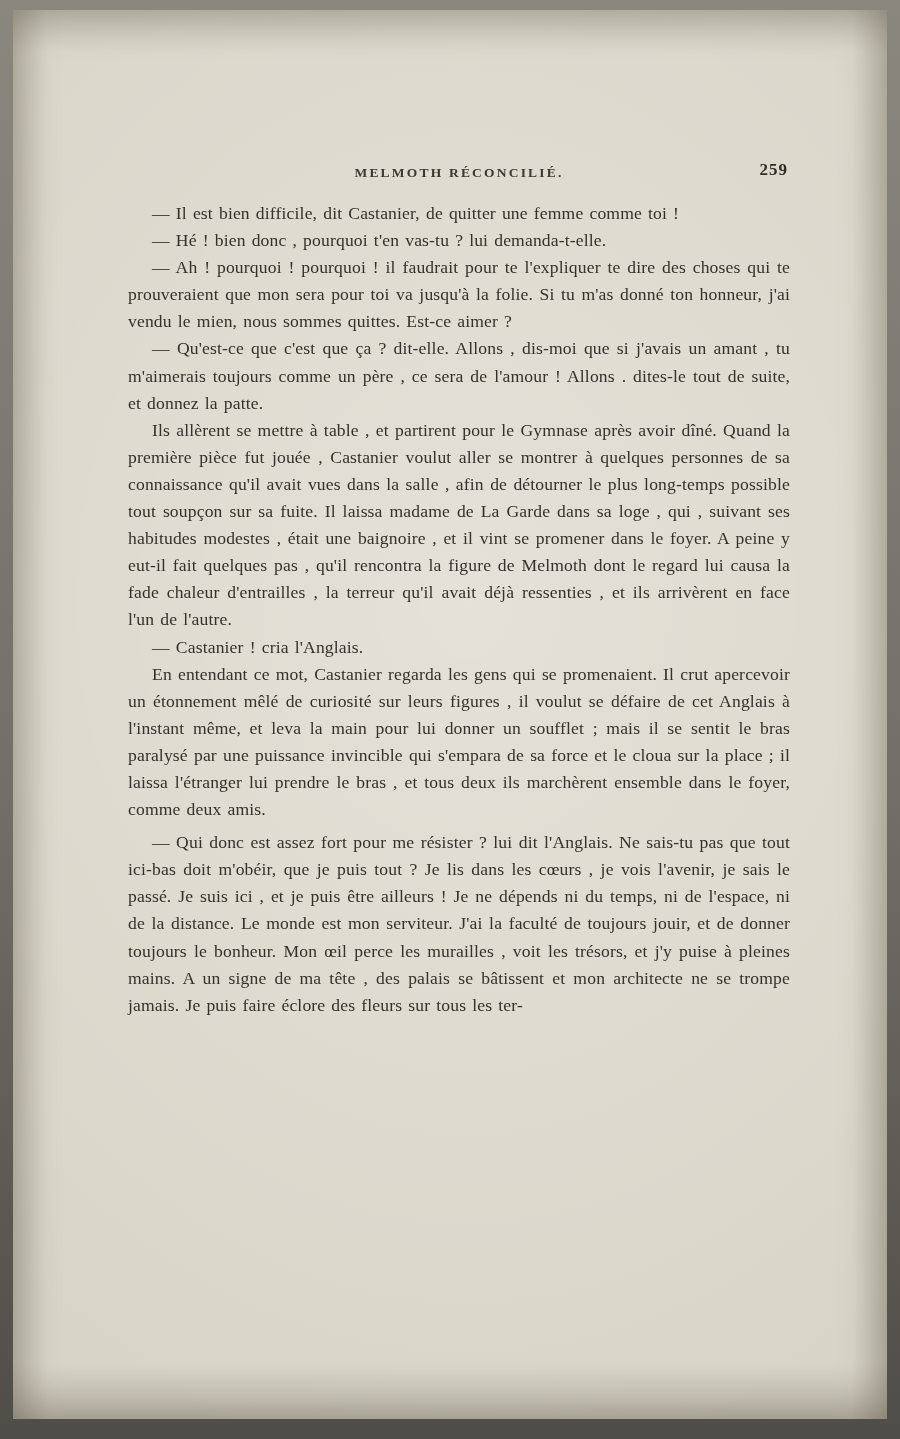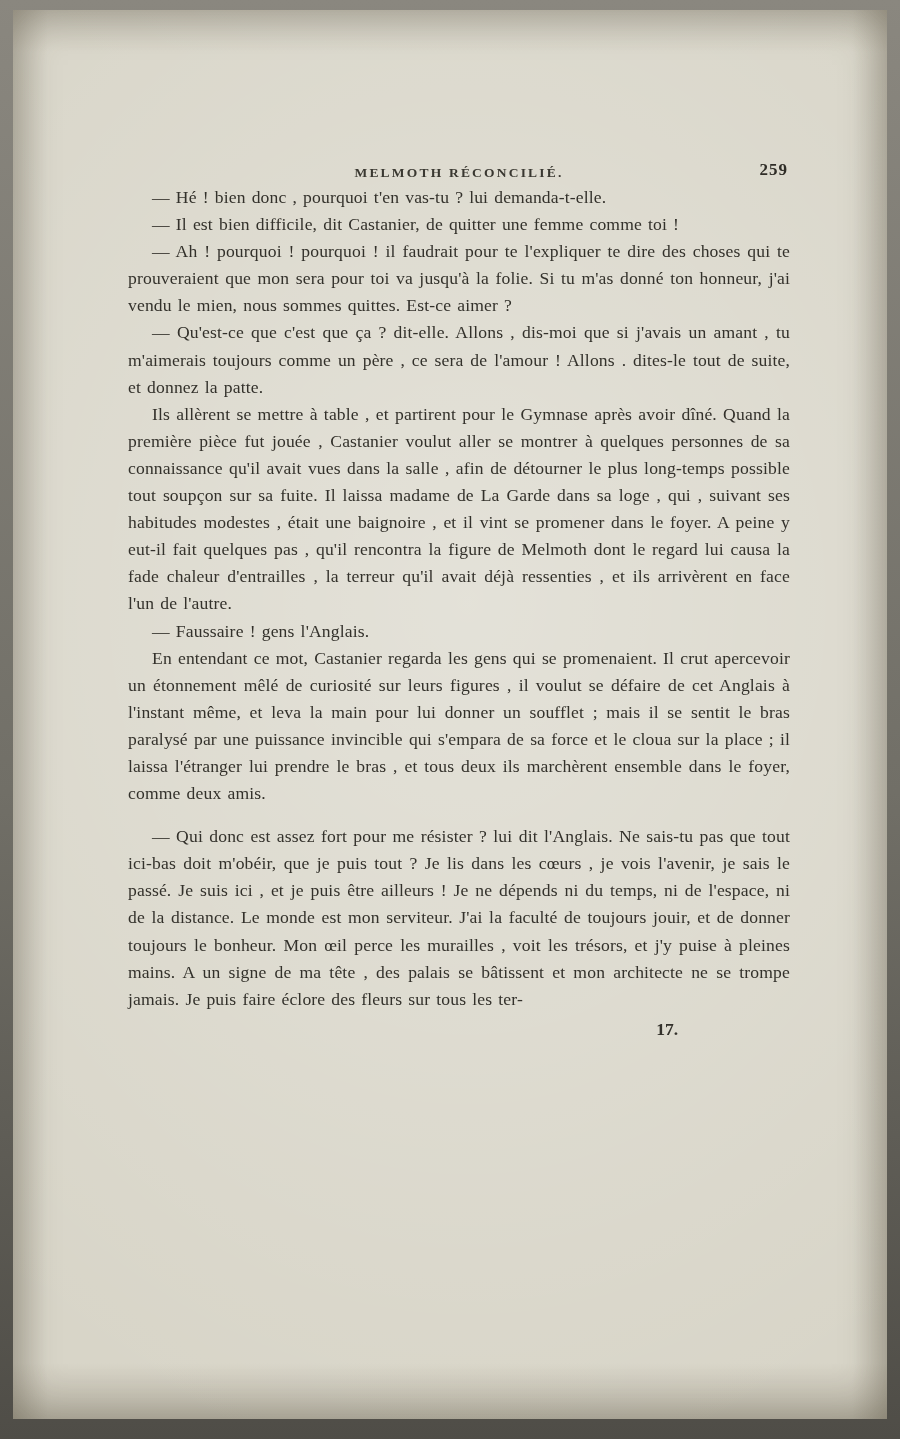--- a/index.html
+++ b/index.html
@@ -33,20 +33,21 @@
   }
   .content {
     position: absolute;
     top: 150px;
     left: 115px;
     width: 662px;
   }
   .page-header {
     position: relative;
     height: 24px;
+    margin-bottom: 16px;
     font-family: Liberation Serif, serif;
   }
   .running-title {
     position: absolute;
     left: 0;
     right: 0;
     top: 5px;
     text-align: center;
     font-size: 13.5px;
     font-weight: bold;
@@ -66,21 +67,21 @@
     margin: 0;
     font-size: 17.6px;
     line-height: 27.1px;
     text-align: justify;
     text-indent: 24px;
     letter-spacing: 0.15px;
     word-spacing: 1.5px;
     color: #33312b;
   }
   .text-block p.spaced {
-    margin-top: 16px;
+    margin-top: 6px;
   }
   .signature {
     margin-top: 6px;
     text-align: right;
     padding-right: 112px;
     font-size: 17.5px;
     font-weight: bold;
     color: #33312b;
   }
 </style>
@@ -90,27 +91,26 @@
 <div class="scan">
   <div class="paper">
     <div class="content">
 
       <div class="page-header">
         <span class="running-title">MELMOTH RÉCONCILIÉ.</span>
         <span class="page-number">259</span>
       </div>
 
       <div class="text-block">
+        <p>— Il est bien difficile, dit Castanier, de quitter une femme comme toi !</p>
         <p>— Hé ! bien donc , pourquoi t'en vas-tu ? lui demanda-t-elle.</p>
-        <p>— Il est bien difficile, dit Castanier, de quitter une femme comme toi !</p>
         <p>— Ah ! pourquoi ! pourquoi ! il faudrait pour te l'expliquer te dire des choses qui te prouveraient que mon sera pour toi va jusqu'à la folie. Si tu m'as donné ton honneur, j'ai vendu le mien, nous sommes quittes. Est-ce aimer ?</p>
         <p>— Qu'est-ce que c'est que ça ? dit-elle. Allons , dis-moi que si j'avais un amant , tu m'aimerais toujours comme un père , ce sera de l'amour ! Allons . dites-le tout de suite, et donnez la patte.</p>
         <p>Ils allèrent se mettre à table , et partirent pour le Gymnase après avoir dîné. Quand la première pièce fut jouée , Castanier voulut aller se montrer à quelques personnes de sa connaissance qu'il avait vues dans la salle , afin de détourner le plus long-temps possible tout soupçon sur sa fuite. Il laissa madame de La Garde dans sa loge , qui , suivant ses habitudes modestes , était une baignoire , et il vint se promener dans le foyer. A peine y eut-il fait quelques pas , qu'il rencontra la figure de Melmoth dont le regard lui causa la fade chaleur d'entrailles , la terreur qu'il avait déjà ressenties , et ils arrivèrent en face l'un de l'autre.</p>
-        <p>— Faussaire ! gens l'Anglais.</p>
+        <p>— Castanier ! cria l'Anglais.</p>
         <p>En entendant ce mot, Castanier regarda les gens qui se promenaient. Il crut apercevoir un étonnement mêlé de curiosité sur leurs figures , il voulut se défaire de cet Anglais à l'instant même, et leva la main pour lui donner un soufflet ; mais il se sentit le bras paralysé par une puissance invincible qui s'empara de sa force et le cloua sur la place ; il laissa l'étranger lui prendre le bras , et tous deux ils marchèrent ensemble dans le foyer, comme deux amis.</p>
         <p class="spaced">— Qui donc est assez fort pour me résister ? lui dit l'Anglais. Ne sais-tu pas que tout ici-bas doit m'obéir, que je puis tout ? Je lis dans les cœurs , je vois l'avenir, je sais le passé. Je suis ici , et je puis être ailleurs ! Je ne dépends ni du temps, ni de l'espace, ni de la distance. Le monde est mon serviteur. J'ai la faculté de toujours jouir, et de donner toujours le bonheur. Mon œil perce les murailles , voit les trésors, et j'y puise à pleines mains. A un signe de ma tête , des palais se bâtissent et mon architecte ne se trompe jamais. Je puis faire éclore des fleurs sur tous les ter-</p>
       </div>
 
-      <div class="signature">17.</div>
 
     </div>
   </div>
 </div>
 
 </body></html>

